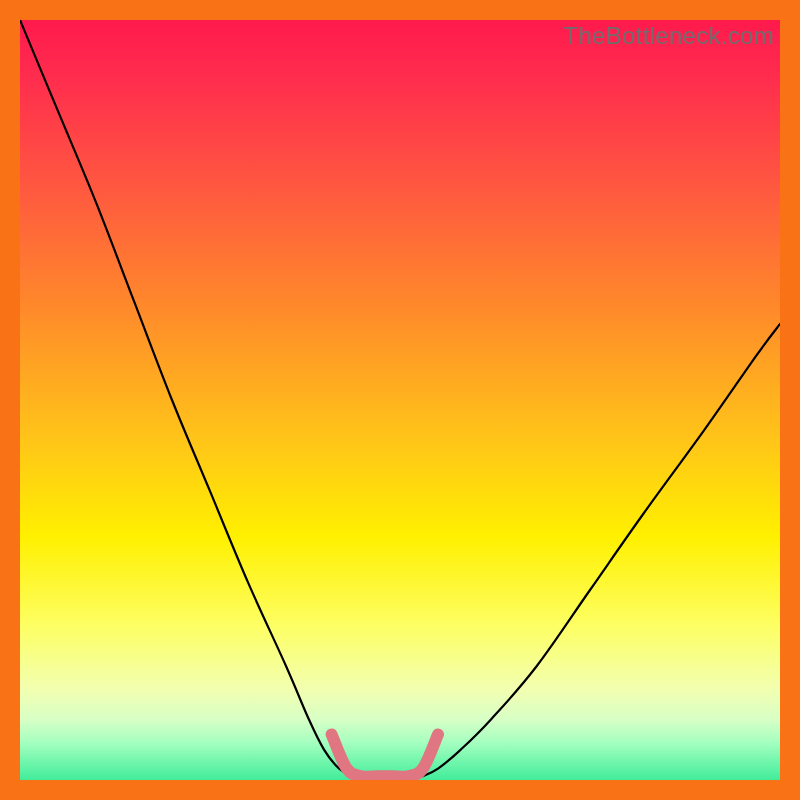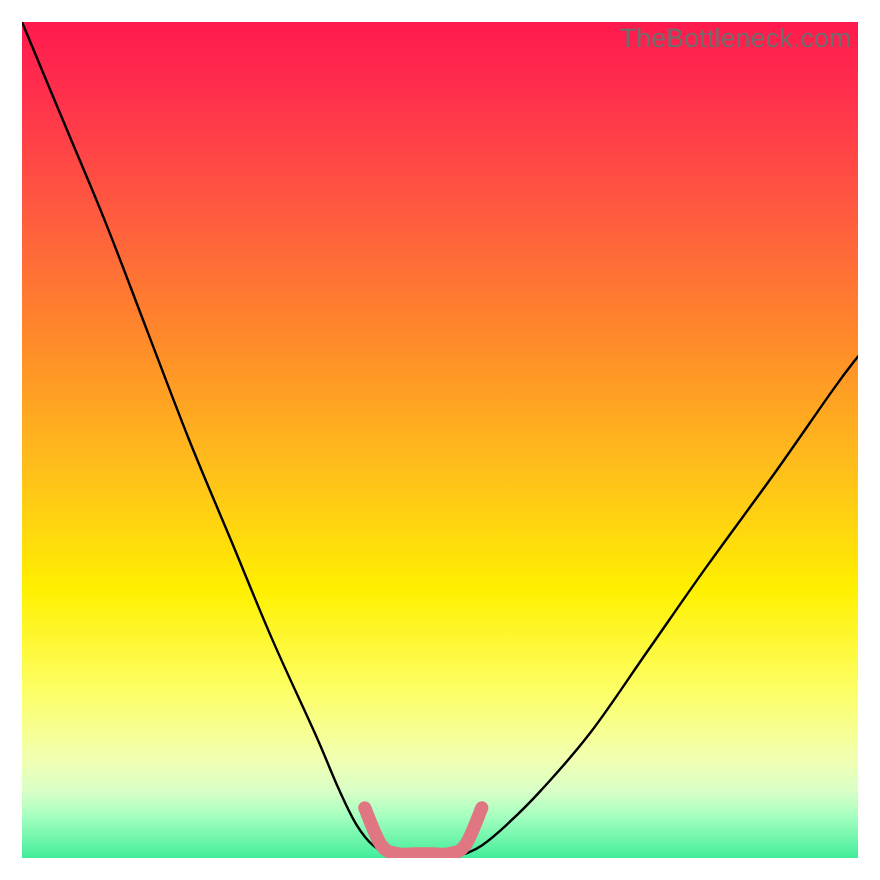--- a/index.html
+++ b/index.html
@@ -8,21 +8,21 @@
     width: 800px;
     height: 800px;
     background: #000;
     overflow: hidden;
     font-family: -apple-system, BlinkMacSystemFont, "Segoe UI", Arial, sans-serif;
   }
   .frame {
     position: relative;
     width: 800px;
     height: 800px;
-    background: #ffffff;
+    background: #f97316;
   }
   .plot-area {
     position: absolute;
     left: 20px;
     top: 20px;
     width: 760px;
     height: 760px;
     background: linear-gradient(
       to bottom,
       #ff1a4d 0%,

